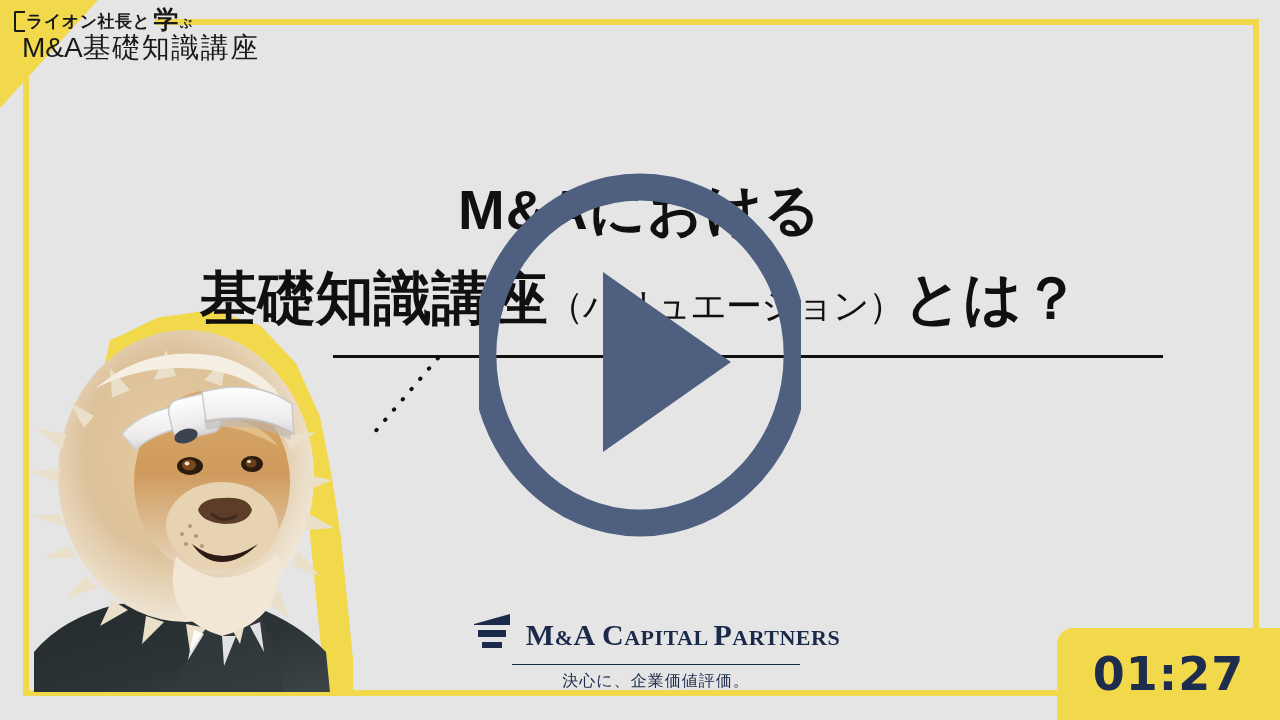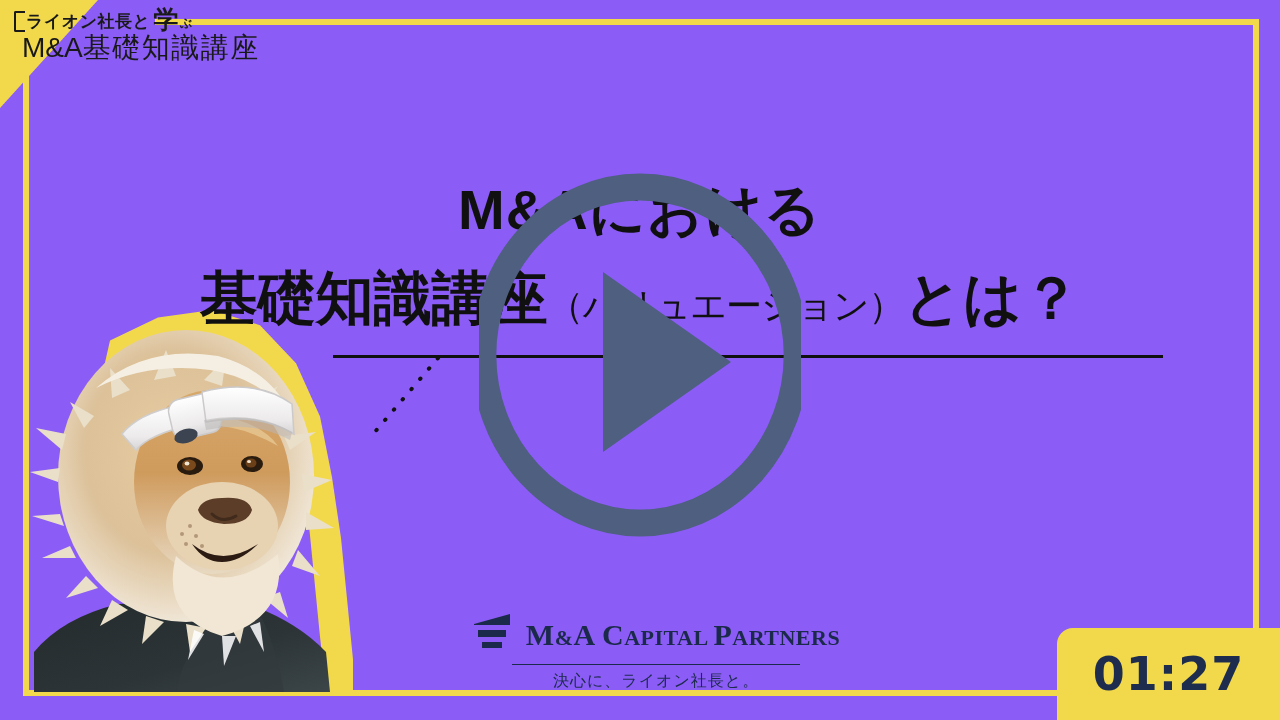--- a/index.html
+++ b/index.html
@@ -11,21 +11,21 @@
     width: 1280px;
     height: 720px;
     overflow: hidden;
     font-family: "Liberation Sans", "DejaVu Sans", sans-serif;
   }
 
   #stage {
     position: relative;
     width: 1280px;
     height: 720px;
-    background: #8b5cf6;
+    background: #e5e5e5;
   }
 
   
   .corner-wedge {
     position: absolute;
     left: 0; top: 0;
     width: 300px; height: 112px;
     background: #f2d94b;
     clip-path: polygon(0 0, 98px 0, 0 108px);
     z-index: 2;
@@ -411,20 +411,20 @@
       <span class="logo-mark">
         <svg width="40" height="42" viewBox="0 0 40 42" aria-hidden="true">
           <path d="M2 12 L38 2 L38 13 L2 13 Z" fill="#1b2a4a"></path>
           <rect x="6" y="18" width="28" height="7" fill="#1b2a4a"></rect>
           <rect x="10" y="30" width="20" height="6" fill="#1b2a4a"></rect>
         </svg>
       </span>
       <span class="logo-word"><span>M</span><span class="sm">&amp;</span><span>A </span><span>C</span><span class="sm">APITAL </span><span>P</span><span class="sm">ARTNERS</span></span>
     </div>
     <div class="logo-rule"></div>
-    <div class="logo-tagline">決心に、ライオン社長と。</div>
+    <div class="logo-tagline">決心に、企業価値評価。</div>
   </div>
 
   <div class="timer-badge">
     <span class="timer-text">01:27</span>
   </div>
 
 </div>
 
 </body></html>

